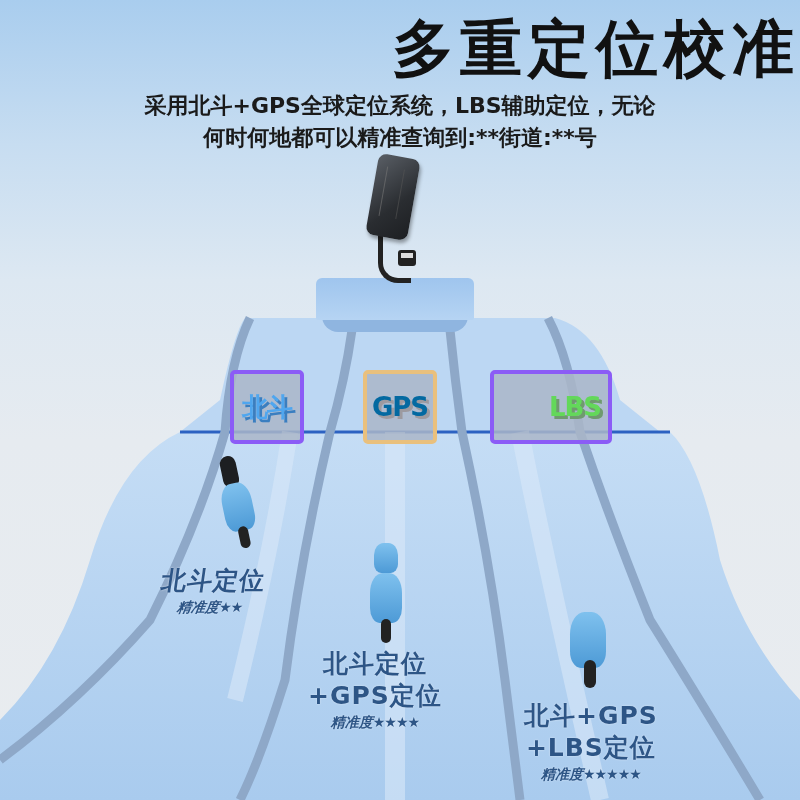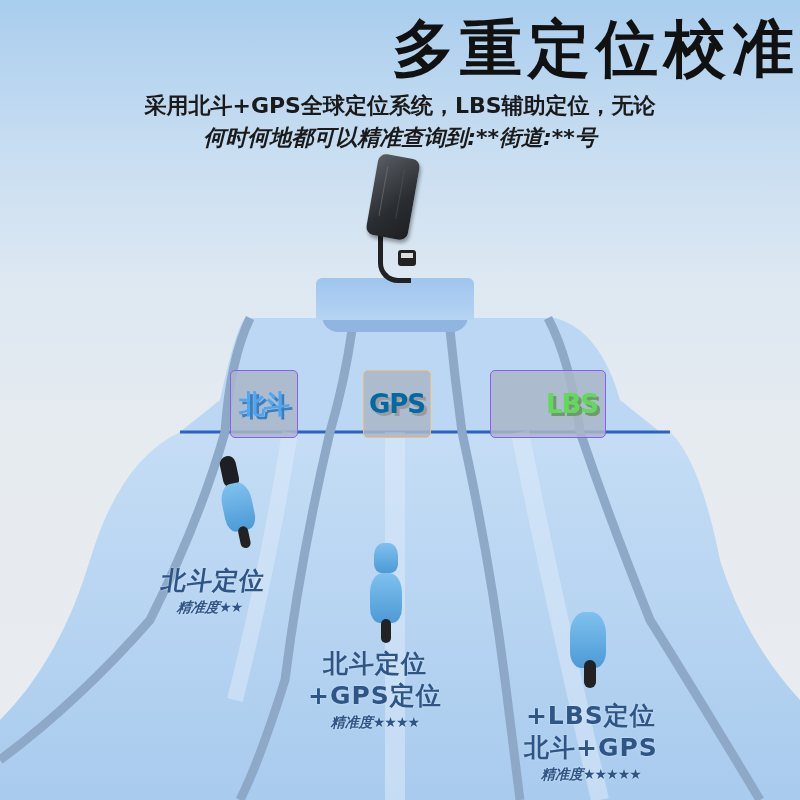--- a/index.html
+++ b/index.html
@@ -3,41 +3,41 @@
 <meta charset="utf-8">
 <style>
   html, body { margin:0; padding:0; }
   body { width:800px; height:800px; overflow:hidden; position:relative;
     font-family:"DejaVu Sans", sans-serif;
     background: linear-gradient(180deg, #a9cdee 0%, #c7ddf1 18%, #dde8f2 35%, #e6ebf0 55%, #e9ecef 100%); }
   .title { position:absolute; top:14px; left:0; width:800px; text-align:right;
     font-size:62px; font-weight:bold; color:#111; letter-spacing:6px; line-height:70px; }
   .subtitle { position:absolute; left:0; width:800px; text-align:center;
     font-size:22px; color:#1a1a1a; line-height:32px; font-weight:bold; }
-  .sub1 { top:90px; } .sub2 { top:122px;font-style:italic; }
+  .sub1 { top:90px; } .sub2 { top:122px; }
 
   .scene { position:absolute; left:0; top:0; width:800px; height:800px; }
   .pedestal-top { position:absolute; left:316px; top:278px; width:158px; height:42px;
     background:linear-gradient(180deg,#9fc5ee,#b6d4f3); border-radius:6px 6px 2px 2px; }
   .pedestal-bottom { position:absolute; left:322px; top:316px; width:146px; height:16px;
     background:#8fb5e0; border-radius:0 0 40px 40px; }
 
   .device { position:absolute; left:372px; top:156px; width:42px; height:82px;
     background:linear-gradient(135deg,#5a5f66,#2a2d31 60%,#1d1f22); border-radius:8px;
     transform:rotate(10deg); box-shadow:2px 3px 4px rgba(0,0,0,.35); }
   .device::after { content:""; position:absolute; left:10px; top:12px; width:16px; height:50px;
     border-left:1px solid #777; border-right:1px solid #555; opacity:.6; }
   .cable { position:absolute; left:378px; top:236px; width:28px; height:42px;
     border:5px solid #222; border-top:none; border-right:none; border-radius:0 0 0 20px; }
   .plug { position:absolute; left:398px; top:250px; width:18px; height:16px; background:#222;
     border-radius:3px; }
   .plug::after { content:""; position:absolute; left:3px; top:3px; width:12px; height:5px; background:#ddd; }
 
   .badge { position:absolute; top:370px; width:66px; height:66px; border-radius:5px;
-    background:rgba(170,182,200,.85); border:1px solid #8b5cf6;
+    background:rgba(170,182,200,.85); border:4px solid #8b5cf6;
     display:flex; align-items:center; justify-content:center;
     font-weight:bold; font-size:26px; letter-spacing:-1px; }
   .badge.b1 { left:230px; color:#4fa6ef; text-shadow:3px 3px 0 #3a7ec0; }
   .badge.b2 { left:363px; color:#0369a1; text-shadow:3px 3px 0 #9c9aa0; border-color:#e9c07d;text-align:center; }
   .badge.b3 { left:490px; color:#63d85a; text-shadow:3px 3px 0 #6f9a6f;padding-left:48px; }
 
   .lane-label { position:absolute; text-align:center; color:#2d5586; font-weight:bold;
     text-shadow:0 0 2px #dfeaf7; }
   .lane-label .big { display:block; font-size:25px; line-height:32px; letter-spacing:1px; }
   .lane-label .small { display:block; font-size:14px; line-height:20px; font-style:italic; }
@@ -111,16 +111,16 @@
   <span class="small"><span>精准度</span><span class="stars">★★</span></span>
 </div>
 
 <div class="lane-label l2">
   <span class="big">北斗定位</span>
   <span class="big">+GPS定位</span>
   <span class="small"><span>精准度</span><span class="stars">★★★★</span></span>
 </div>
 
 <div class="lane-label l3">
+  <span class="big">北斗+GPS</span>
   <span class="big">+LBS定位</span>
-  <span class="big">北斗+GPS</span>
   <span class="small"><span>精准度</span><span class="stars">★★★★★</span></span>
 </div>
 
 </body></html>

